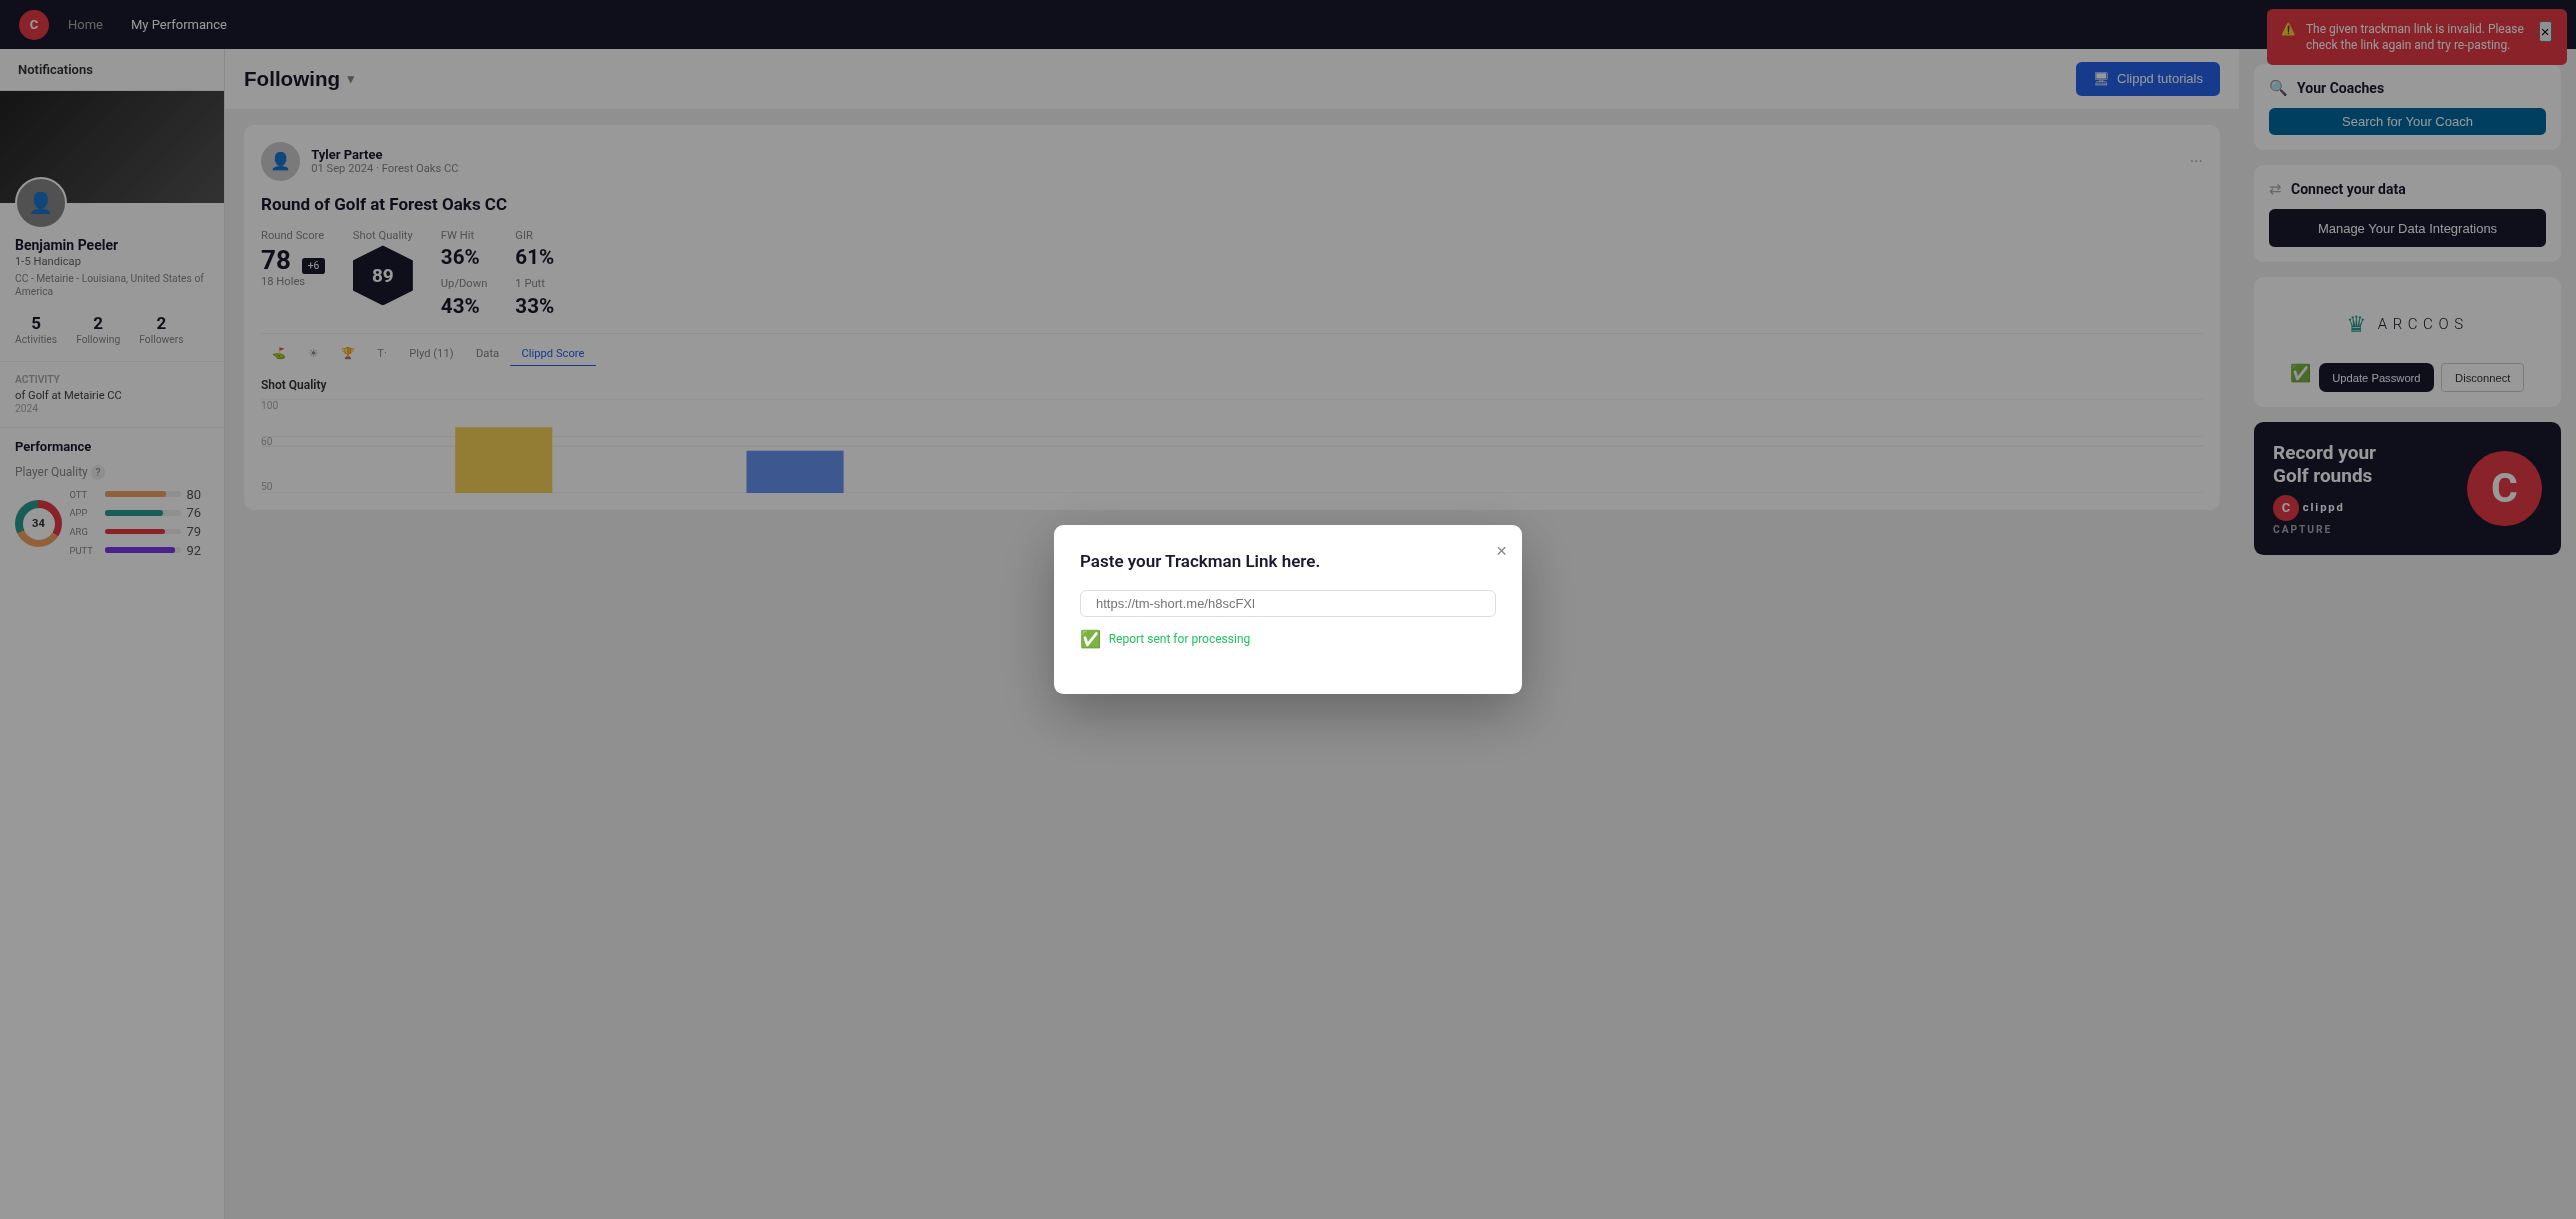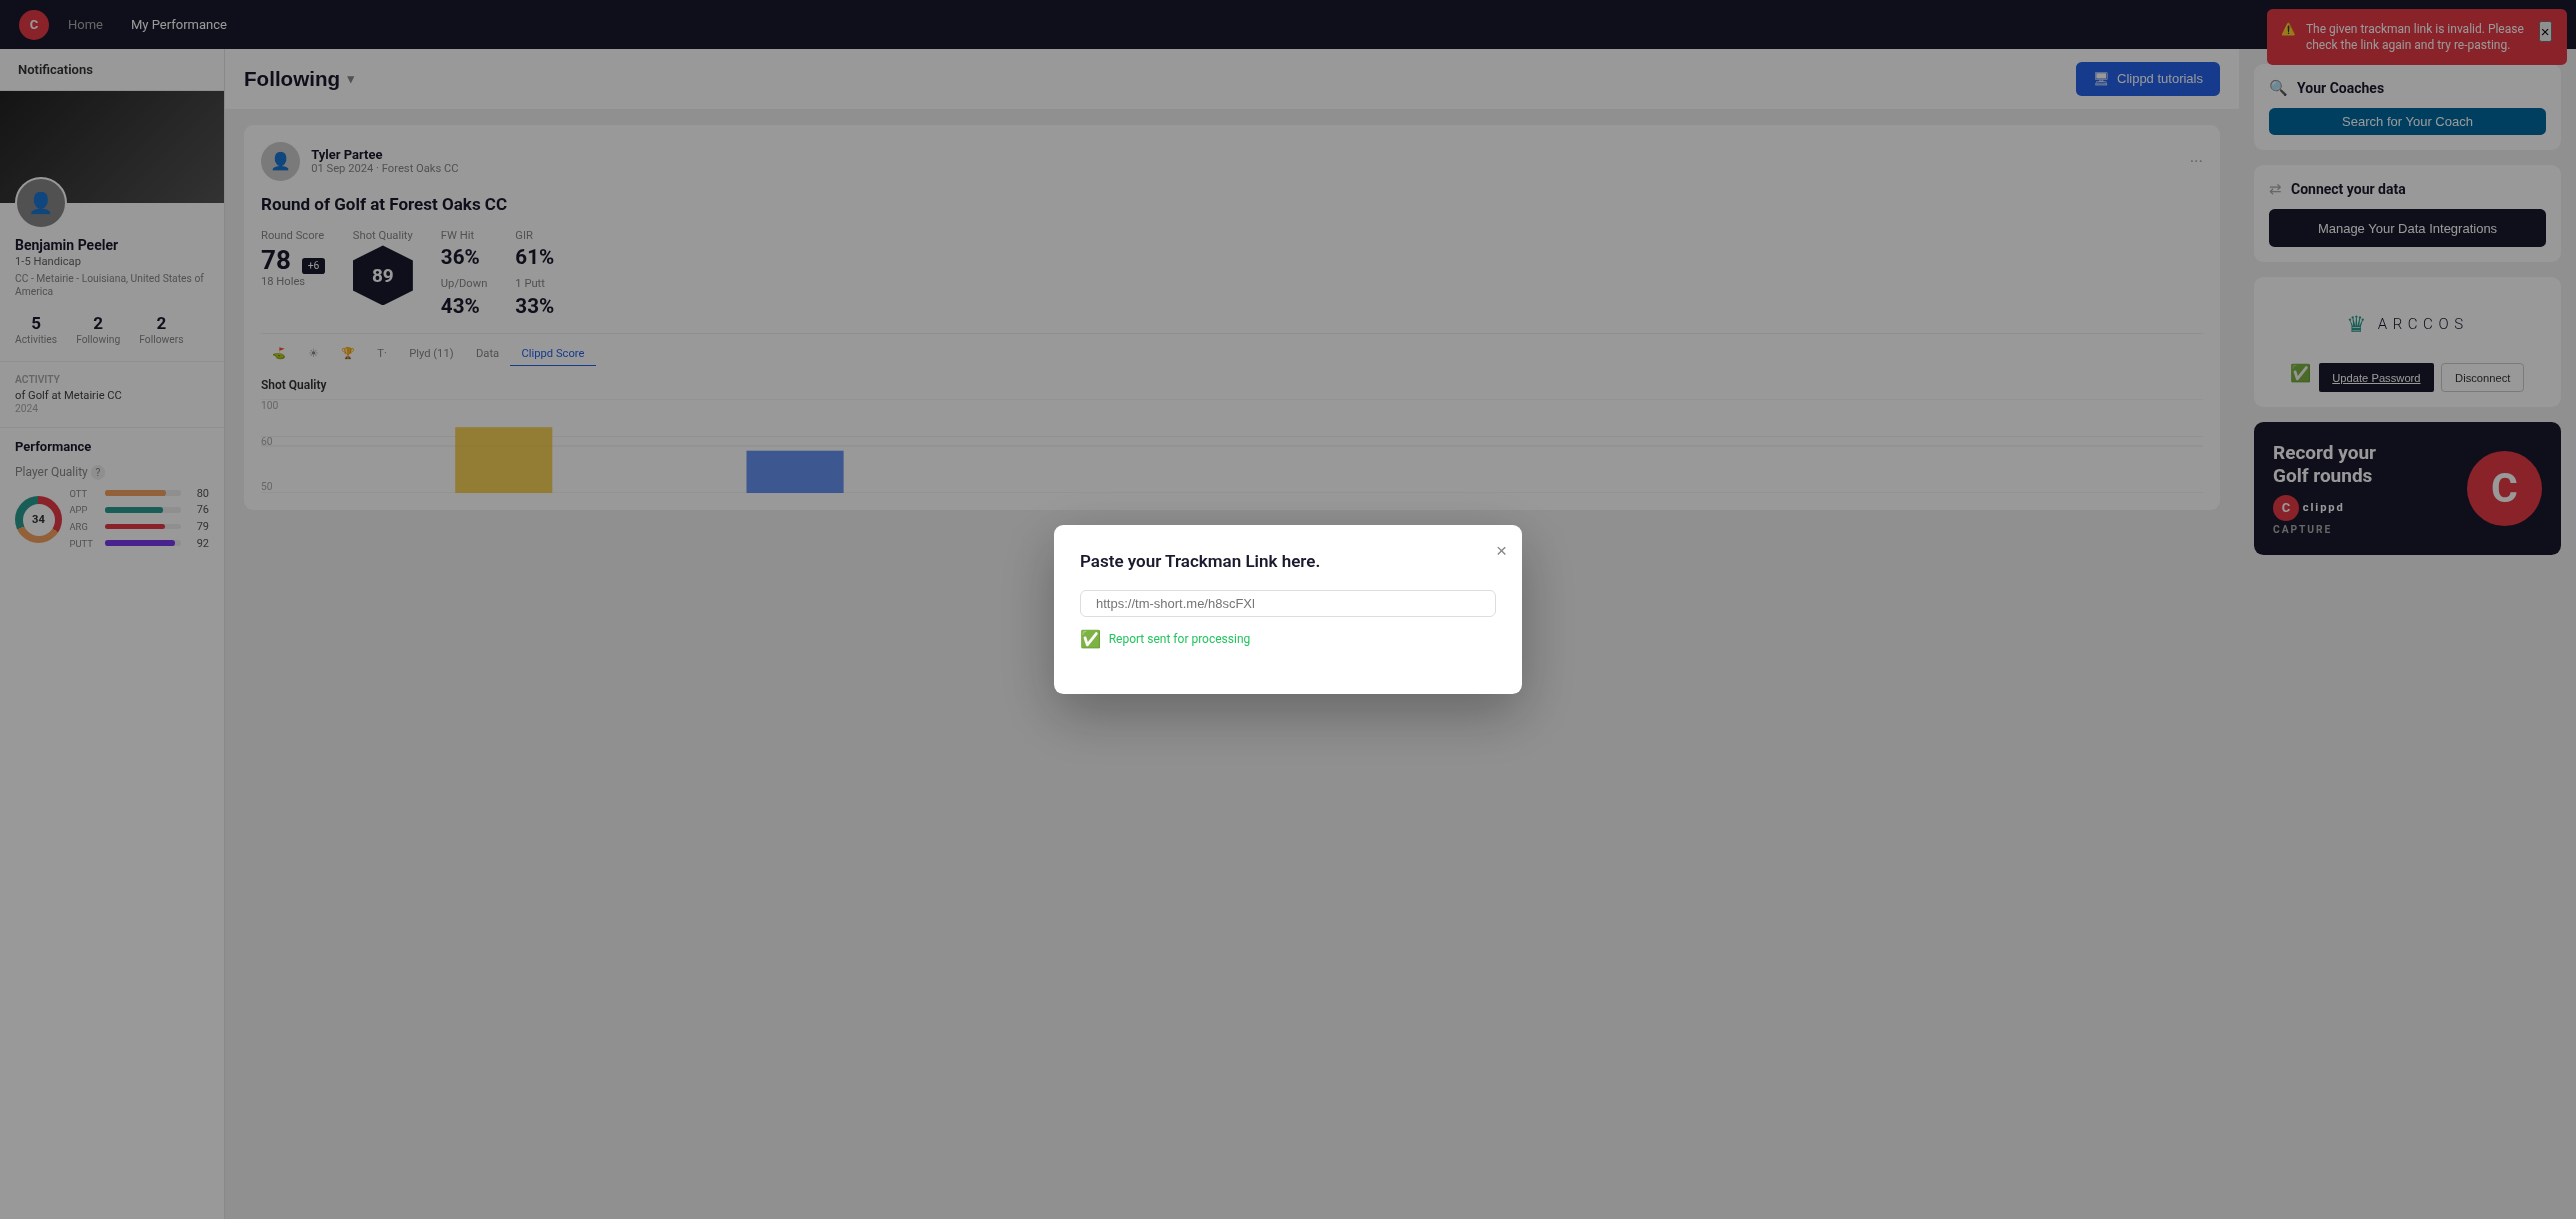--- a/index.html
+++ b/index.html
@@ -86,21 +86,21 @@
     .sidebar-donut-inner {
       width: 32px; height: 32px; background: white; border-radius: 50%;
       display: flex; align-items: center; justify-content: center;
       font-size: 11.2px; font-weight: 700; color: #333;
     }
     .sidebar-bars { flex: 1; }
     .sidebar-bar-row { display: flex; align-items: center; gap: 5.6px; margin-bottom: 3.7px; }
     .sidebar-bar-label { font-size: 9.4px; color: #888; width: 30px; }
     .sidebar-bar-track { flex: 1; height: 5.6px; background: #eee; border-radius: 2.8px; }
     .sidebar-bar-fill { height: 100%; border-radius: 2.8px; }
-    .sidebar-bar-val { font-size: 11px; color: #555; width: 22.5px; text-align: right; }
+    .sidebar-bar-val { font-size: 13px; color: #555; width: 22.5px; }
 
     
     .main-content { flex: 1; overflow-y: auto; padding: 0; }
 
     
     .following-bar {
       display: flex; align-items: center; padding: 13px 19px;
       background: white; border-bottom: 0.9px solid #eee; gap: 15px;
     }
     .following-btn {
@@ -154,22 +154,22 @@
     }
     .arccos-card { text-align: center; }
     .arccos-logo {
       font-size: 19px; color: #2a9d8f; letter-spacing: 3.7px; font-weight: 300;
       display: flex; align-items: center; justify-content: center; gap: 7.5px; padding: 19px 0;
     }
     .arccos-crown { font-size: 22.5px; }
     .arccos-actions { display: flex; gap: 7.5px; justify-content: center; margin-top: 7.5px; }
     .arccos-connected { color: #22c55e; font-size: 17px; }
     .arccos-btn {
-      background: #1a1a2e; color: white; border: none; border-radius: 2px;
-      padding: 7.5px 13px; font-size: 11.2px; cursor: pointer; text-decoration: underline;
+      background: #1a1a2e; color: white; border: none; border-radius: 7px;
+      padding: 7.5px 13px; font-size: 11.2px; cursor: pointer;
     }
     .arccos-btn-outline {
       background: white; color: #333; border: 0.9px solid #ccc; border-radius: 3.7px;
       padding: 7.5px 13px; font-size: 11.2px; cursor: pointer;
     }
     .capture-card {
       background: #1a1a2e; border-radius: 9.4px; overflow: hidden; position: relative; min-height: 112px;
       display: flex; align-items: center; justify-content: center;
     }
     .capture-text { color: white; font-size: 17px; font-weight: 700; text-align: left; padding: 19px; z-index: 2; flex: 1; }

